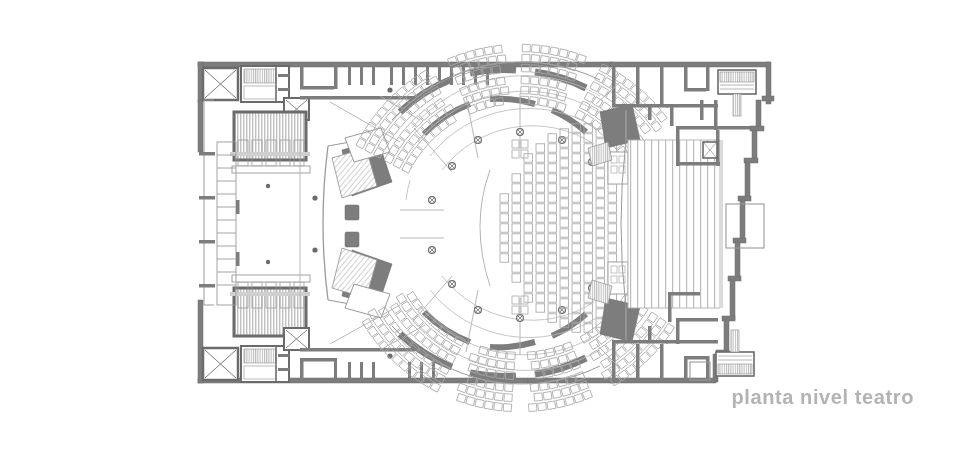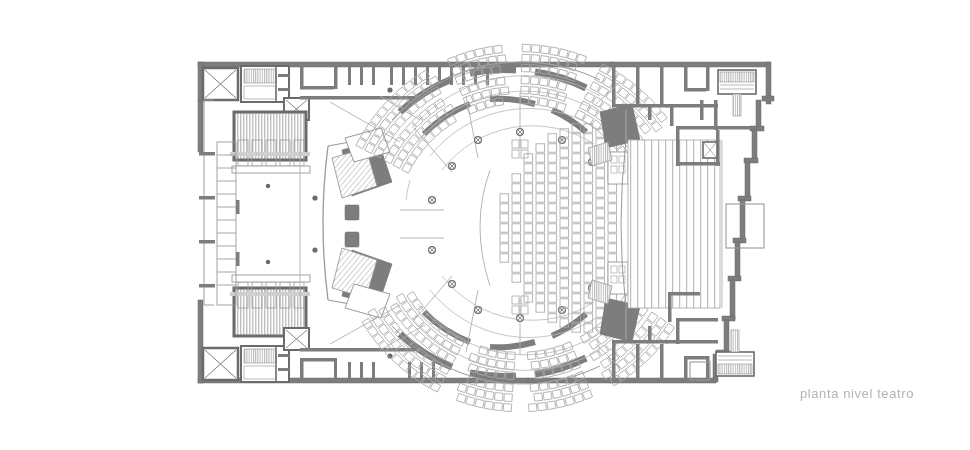--- a/index.html
+++ b/index.html
@@ -21,24 +21,24 @@
     top: 0;
     width: 970px;
     height: 450px;
     display: block;
   }
   #caption {
     position: absolute;
     right: 56px;
     top: 386px;
     font-family: "Liberation Sans", sans-serif;
-    font-size: 13px;
+    font-size: 20px;
     letter-spacing: 0.6px;
     color: #b3b3b3;
-    font-weight: 400;
+    font-weight: 700;
     white-space: nowrap;
   }
 </style>
 </head>
 <body>
 
 <div id="page">
 
   <svg id="plan-svg" viewBox="0 0 970 450">
     <defs>

